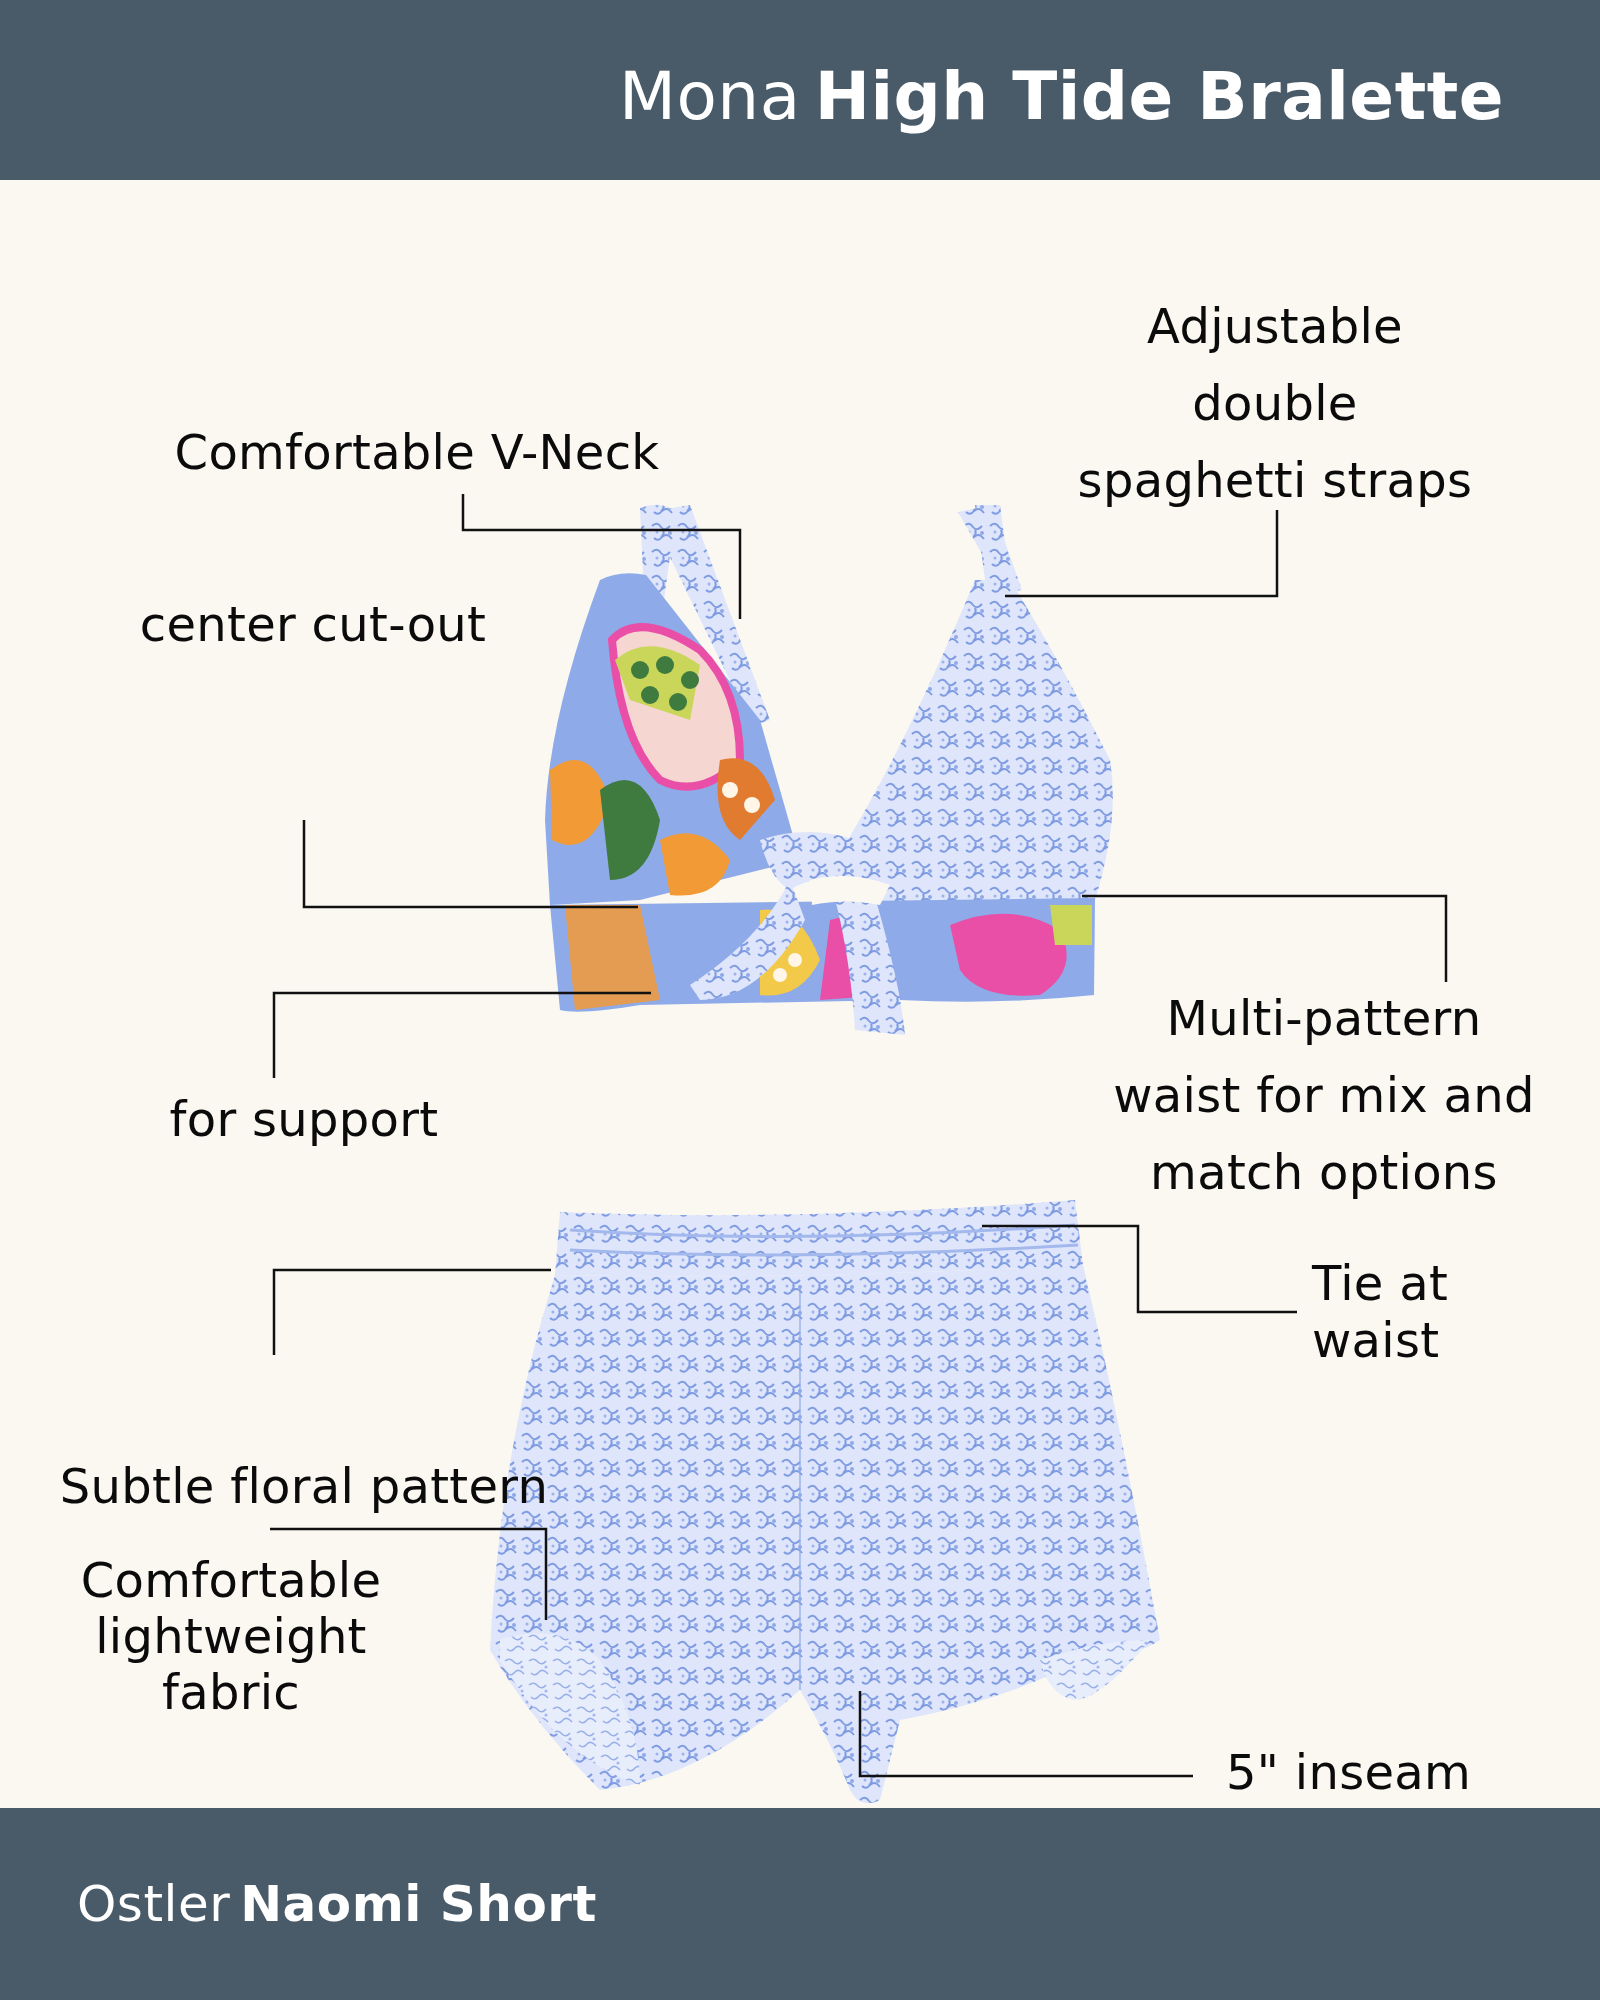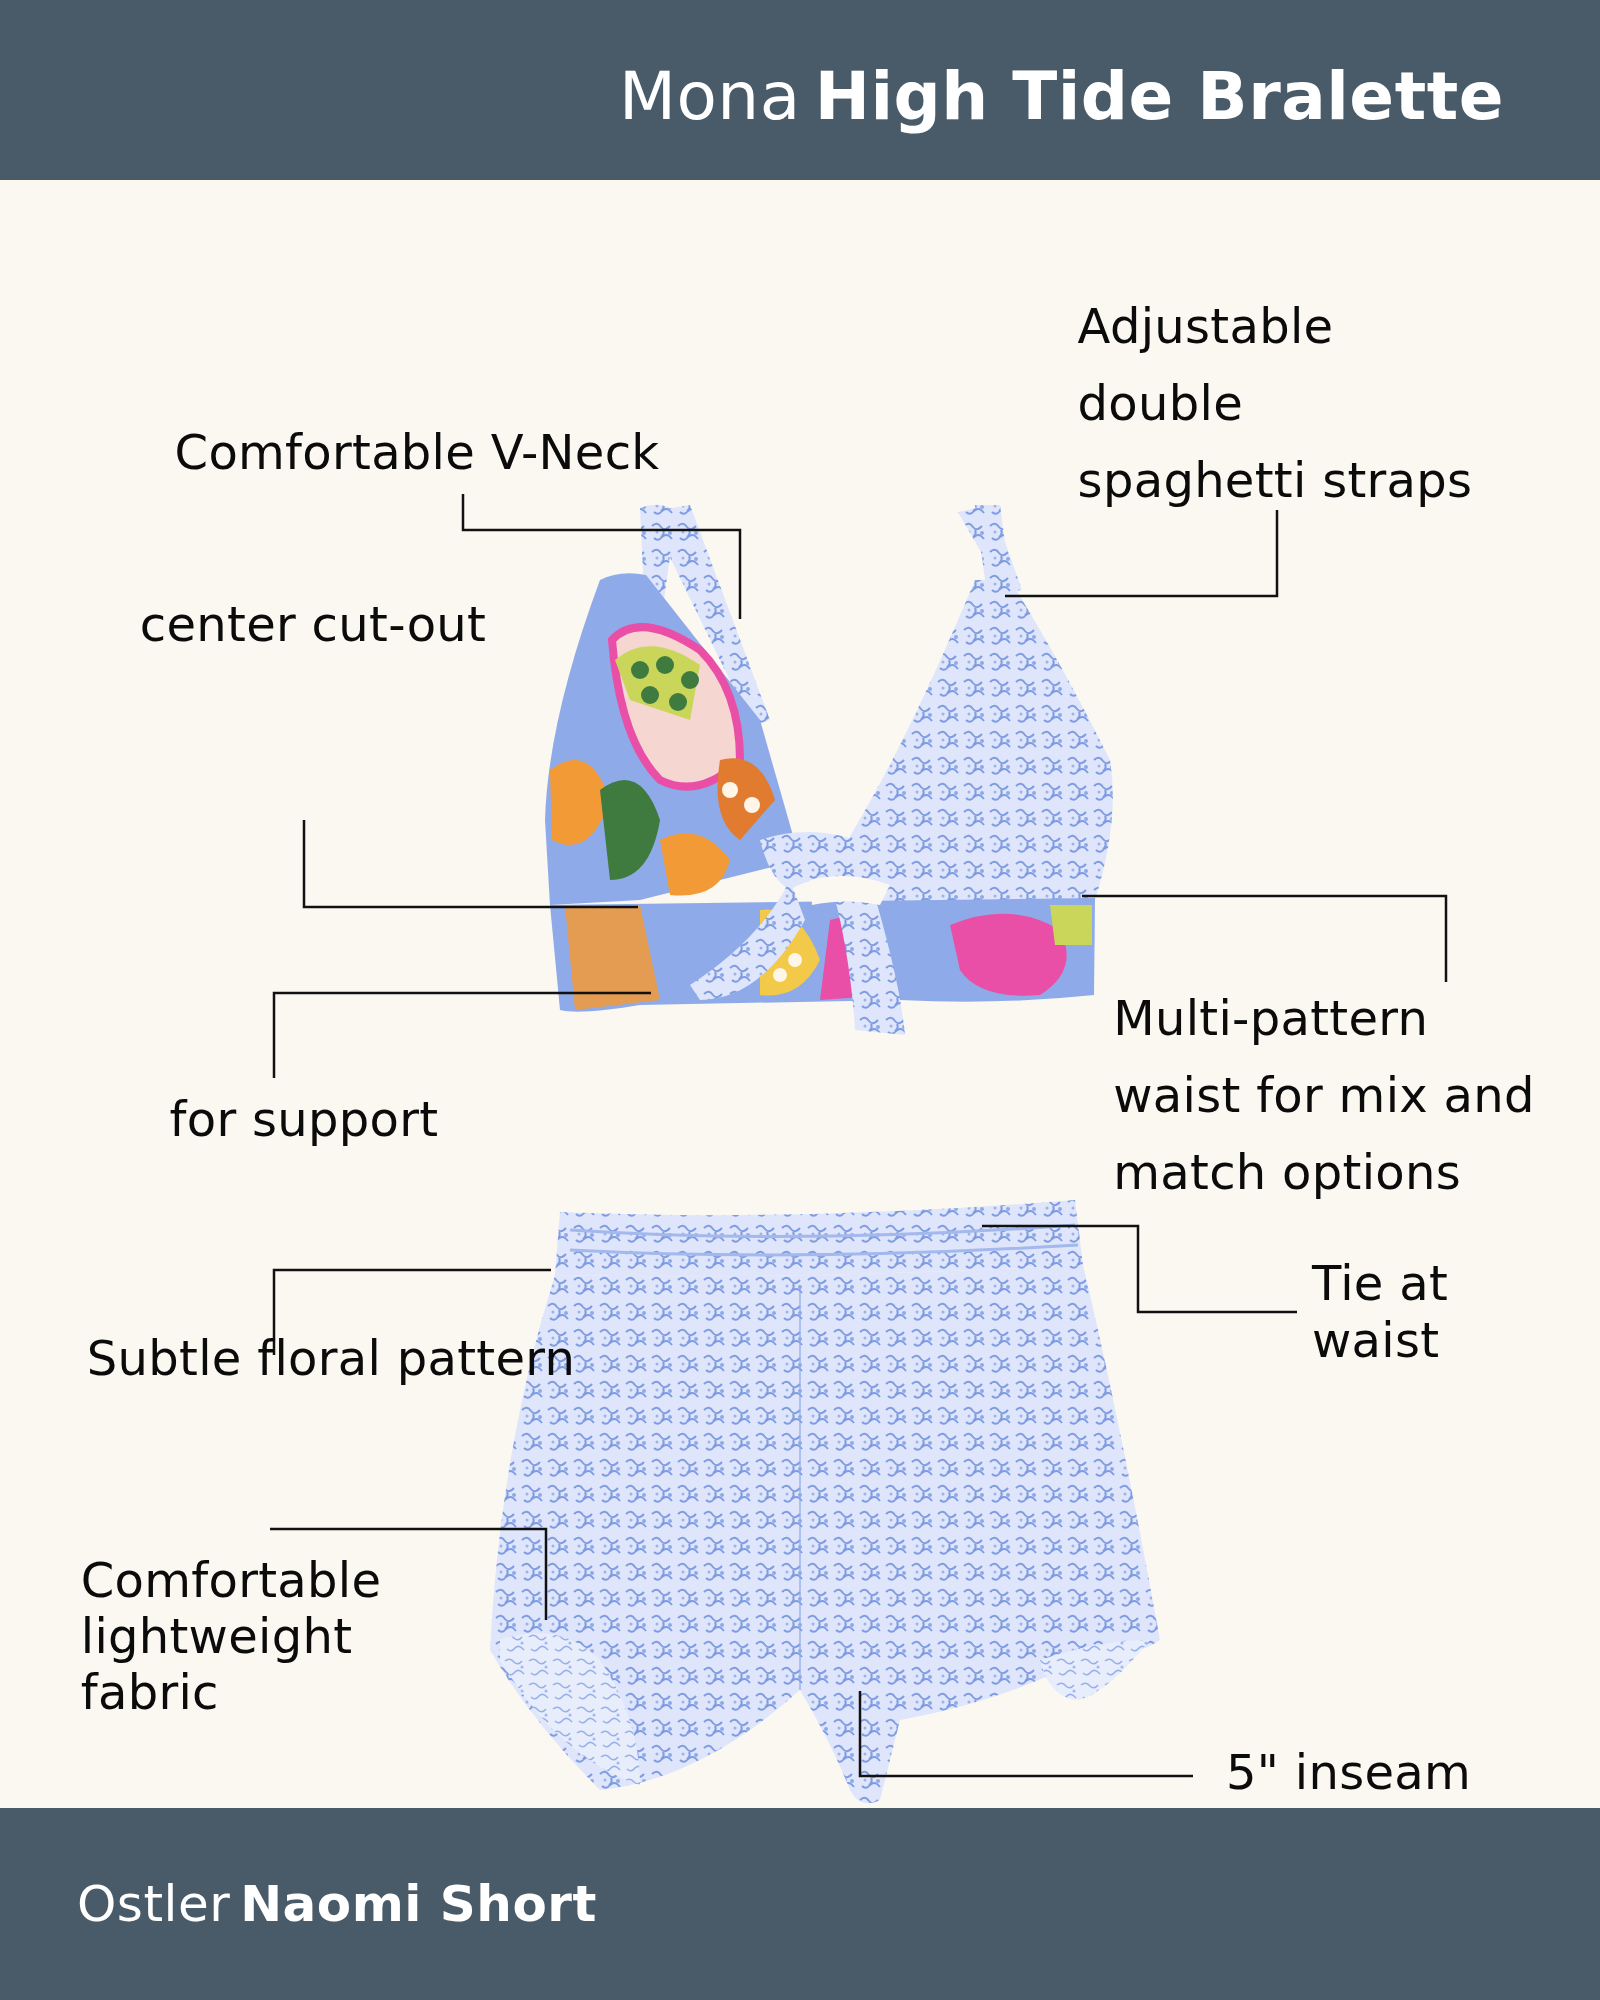--- a/index.html
+++ b/index.html
@@ -8,21 +8,21 @@
   .band { position:absolute; left:0; width:1600px; background:#495a68; }
   .header { top:0; height:180px; }
   .footer { top:1808px; height:192px; }
   .title { position:absolute; color:#ffffff; font-size:66px; white-space:nowrap; letter-spacing:0.5px; }
   .title .light { font-weight:normal; margin-right:14px; }
   .title .bold { font-weight:bold; }
   .header .title { right:96px; top:58px; }
   .footer .title { left:77px; top:67px; font-size:50px; }
   .footer .title .light { margin-right:10px; }
 
-  .label { position:absolute; font-size:48px; line-height:1.25; text-align:left; white-space:nowrap; font-weight:normal; letter-spacing:0.3px; }
+  .label { position:absolute; font-size:48px; line-height:1.25; text-align:center; white-space:nowrap; font-weight:normal; letter-spacing:0.3px; }
   .label span { display:block; }
 
   svg.overlay { position:absolute; left:0; top:0; width:1600px; height:2000px; pointer-events:none; }
   .leader { fill:none; stroke:#111; stroke-width:2.5; }
   .garment { position:absolute; left:0; top:0; width:1600px; height:2000px; }
 </style>
 </head>
 <body>
 
 <div class="band header">
@@ -127,21 +127,21 @@
 <div class="label" style="left:1324px; top:980px; transform:translateX(-50%); line-height:77px;">
   <span>Multi-pattern</span>
   <span>waist for mix and</span>
   <span>match options</span>
 </div>
 
 <div class="label" style="left:1312px; top:1255px; text-align:left; line-height:57px;">
   <span>Tie at</span>
   <span>waist</span>
 </div>
-<div class="label" style="left:304px; top:1328px; transform:translateX(-50%);margin-left:27px;">
+<div class="label" style="left:304px; top:1456px; transform:translateX(-50%);">
   <span>Subtle floral pattern</span>
 </div>
 <div class="label" style="left:231px; top:1552px; transform:translateX(-50%); line-height:56px;">
   <span>Comfortable</span>
   <span>lightweight</span>
   <span>fabric</span>
 </div>
 <div class="label" style="left:1226px; top:1742px; text-align:left;">
   <span>5" inseam</span>
 </div>

